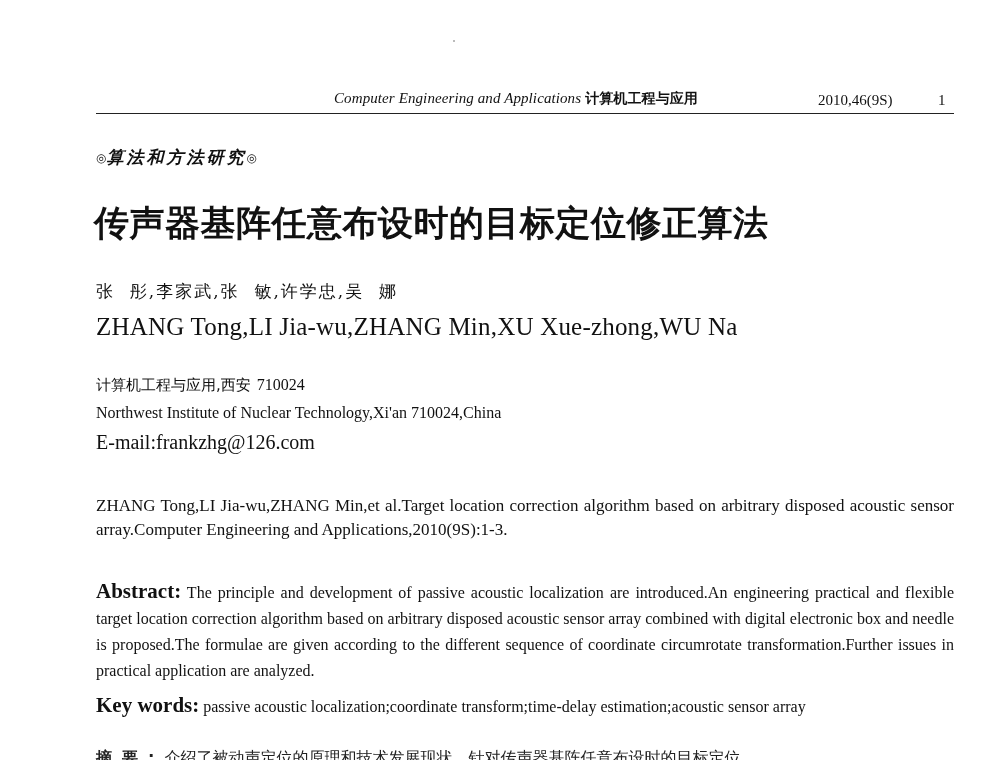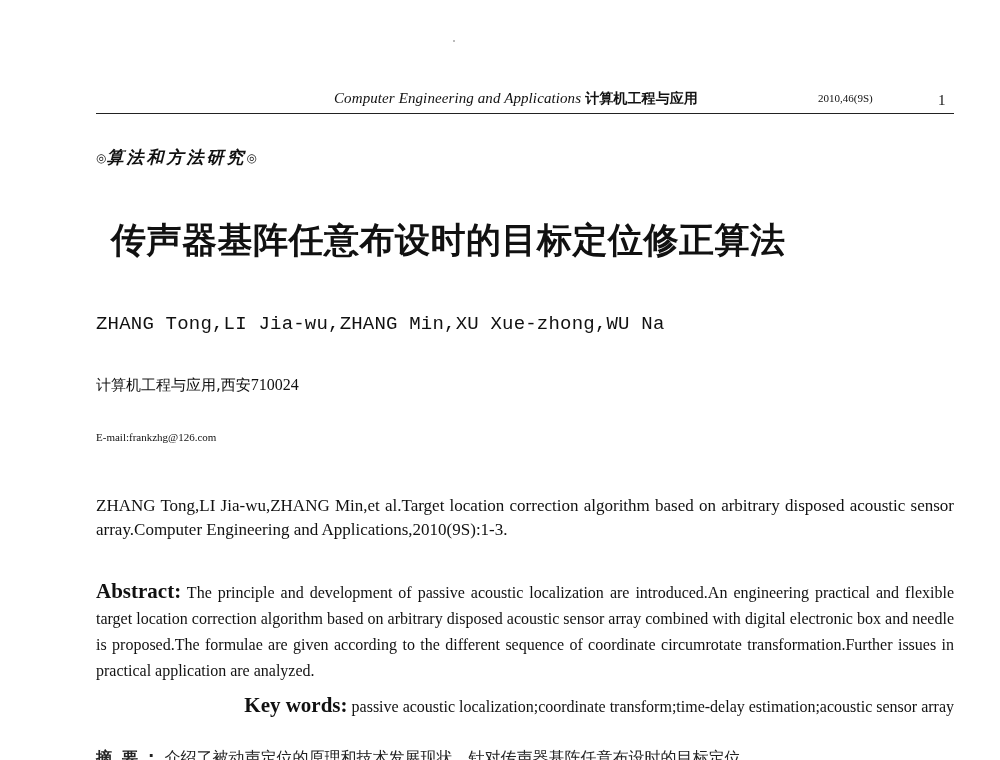--- a/index.html
+++ b/index.html
@@ -40,21 +40,21 @@
     font-style: normal;
     font-family: "DejaVu Sans", sans-serif;
     font-weight: bold;
     font-size: 14px;
     margin-left: 4px;
   }
   .header-vol {
     position: absolute;
     left: 722px;
     top: 6px;
-    font-size: 11px;
+    font-size: 15px;
     white-space: nowrap;
   }
   .header-page {
     position: absolute;
     left: 842px;
     top: 6px;
     font-size: 15px;
   }
   .header-rule {
     position: absolute;
@@ -98,50 +98,49 @@
     top: 280px;
     font-family: "DejaVu Serif", serif;
     font-size: 17px;
     letter-spacing: 2px;
     white-space: pre;
   }
   .authors-en {
     position: absolute;
     left: 80px;
     top: 313px;
-    font-size: 19px;
+    font-size: 25px;
     white-space: nowrap;
     letter-spacing: 0.2px;
-    font-family: Liberation Mono, monospace;
   }
   .affil-cn {
     position: absolute;
     left: 80px;
     top: 376px;
     font-family: "DejaVu Sans", sans-serif;
     font-size: 15px;
     white-space: nowrap;
   }
   .affil-cn .zip {
     font-family: "Liberation Serif", serif;
     font-size: 16px;
-    margin-left: 0;
+    margin-left: 6px;
   }
   .affil-en {
     position: absolute;
     left: 80px;
     top: 404px;
     font-size: 16px;
     white-space: nowrap;
   }
   .email {
     position: absolute;
     left: 80px;
     top: 431px;
-    font-size: 11px;
+    font-size: 20px;
     white-space: nowrap;
     text-align: right;
   }
   .citation {
     position: absolute;
     left: 80px;
     top: 494px;
     width: 858px;
     font-size: 17px;
     font-weight: normal;
@@ -162,21 +161,20 @@
     font-weight: bold;
     font-size: 21px;
   }
   .keywords {
     position: absolute;
     left: 80px;
     top: 693px;
     width: 858px;
     font-size: 16px;
     white-space: nowrap;
-    text-align: right;
   }
   .cn-abstract-cut {
     position: absolute;
     left: 80px;
     top: 748px;
     font-family: "DejaVu Sans", sans-serif;
     font-size: 16px;
     white-space: nowrap;
     color: #222;
   }
@@ -206,27 +204,29 @@
     </div>
     <div class="header-vol">2010,46(9S)</div>
     <div class="header-page">1</div>
     <div class="header-rule"></div>
   </div>
 
   <div class="section-tag">
     <span class="circ">◎</span><span>算法和方法研究</span><span class="circ">◎</span>
   </div>
 
-  <h1 class="title" style="margin:17px;">传声器基阵任意布设时的目标定位修正算法</h1>
-
+  <h1 class="title" style="margin:0;">传声器基阵任意布设时的目标定位修正算法</h1>
+
+  <div class="authors-cn">张  彤,李家武,张  敏,许学忠,吴  娜</div>
   <div class="authors-en">ZHANG Tong,LI Jia-wu,ZHANG Min,XU Xue-zhong,WU Na</div>
 
   <div class="affil-cn">
     <span>计算机工程与应用,西安</span><span class="zip">710024</span>
   </div>
+  <div class="affil-en">Northwest Institute of Nuclear Technology,Xi'an 710024,China</div>
   <div class="email">E-mail:frankzhg@126.com</div>
 
   <div class="citation">ZHANG Tong,LI Jia-wu,ZHANG Min,et al.Target location correction algorithm based on arbitrary disposed acoustic sensor array.Computer Engineering and Applications,2010(9S):1-3.</div>
 
   <div class="abstract">
     <span class="label">Abstract:</span>
     <span>The principle and development of passive acoustic localization are introduced.An engineering practical and flexible target location correction algorithm based on arbitrary disposed acoustic sensor array combined with digital electronic box and needle is proposed.The formulae are given according to the different sequence of coordinate circumrotate transformation.Further issues in practical application are analyzed.</span>
   </div>
 
   <div class="keywords">

